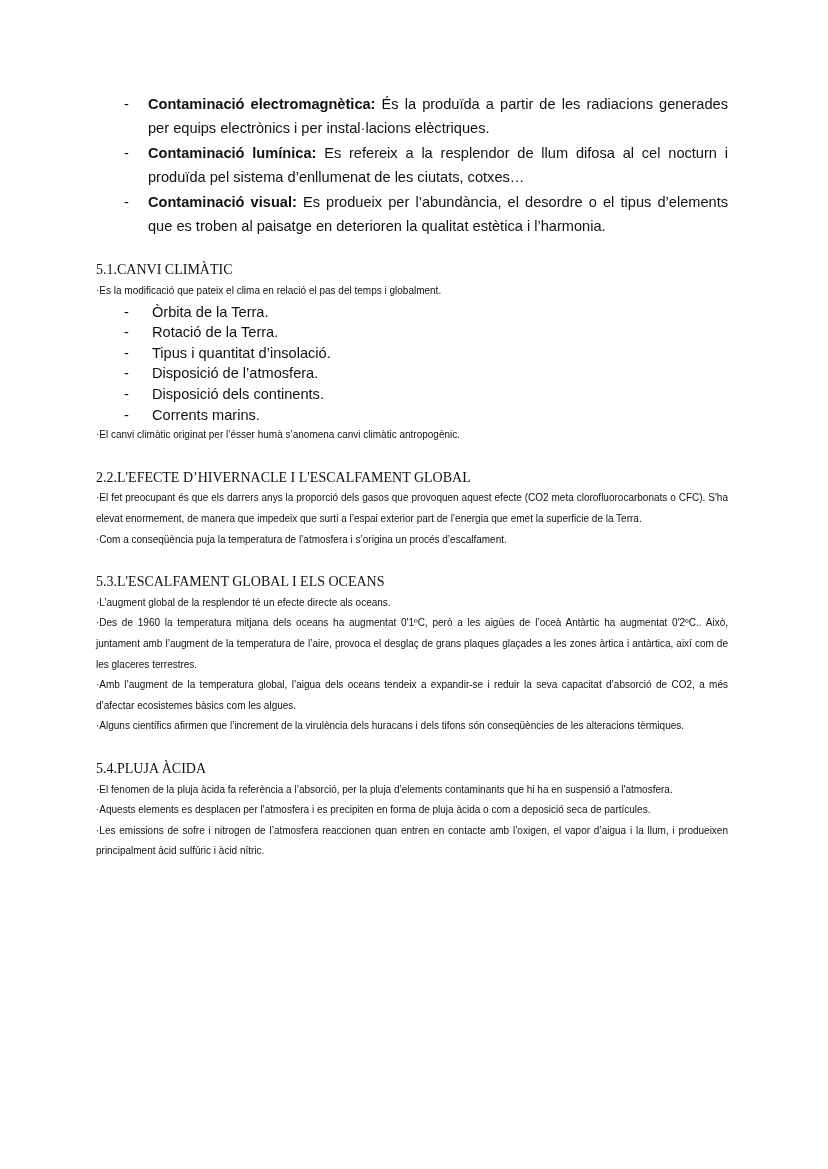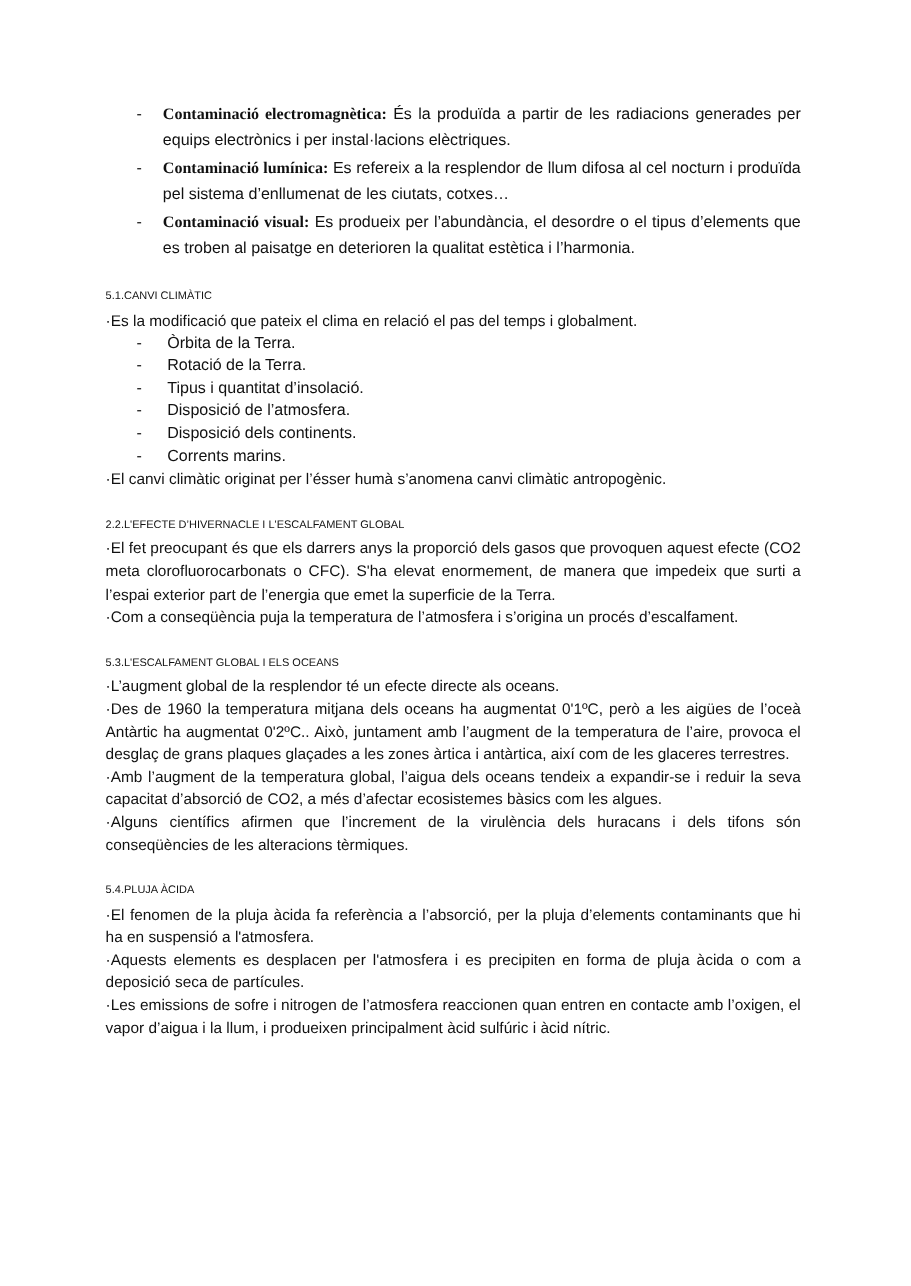--- a/index.html
+++ b/index.html
@@ -45,37 +45,37 @@
   }
   .dash-item .dash-mark {
     position: absolute;
     left: 28px;
     top: 0;
     font-size: 14.6px;
     line-height: 24.4px;
   }
   .dash-item .lead {
     font-weight: bold;
-    font-family: Liberation Serif, serif;
   }
 
   
   .heading {
-    font-size: 10px;
+    font-size: 14px;
     line-height: 20.6px;
     margin: 0;
     white-space: pre;
+    font-family: Liberation Serif, serif;
   }
   .sec-gap {
     height: 22px;
   }
 
   
   .para {
-    font-size: 14px;
+    font-size: 10px;
     line-height: 20.6px;
     margin: 0;
     text-align: justify;
     text-justify: inter-word;
   }
   .para.nojust {
     text-align: left;
   }
 
   

